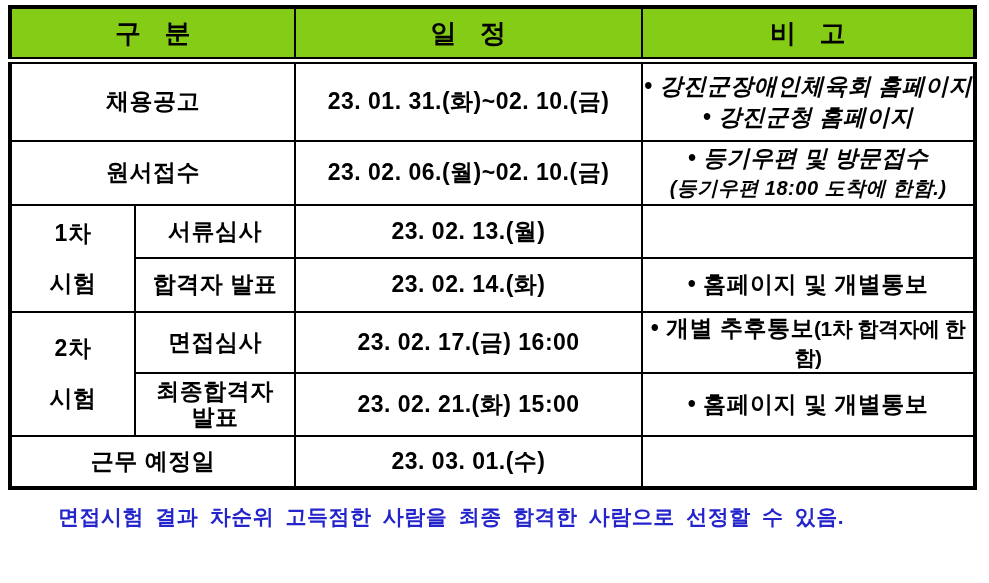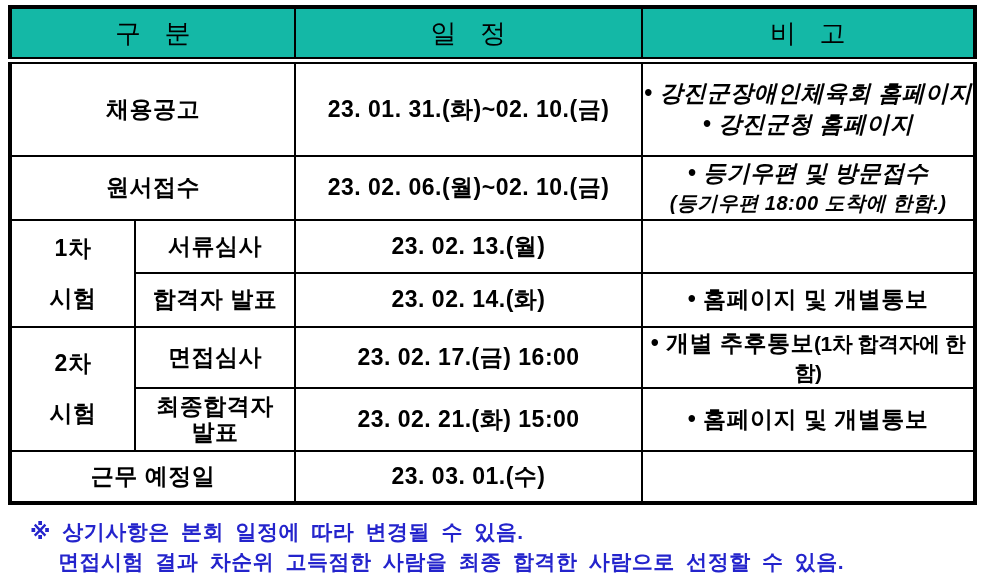--- a/index.html
+++ b/index.html
@@ -30,28 +30,28 @@
     vertical-align: middle;
     font-size: 23px;
     font-weight: 600;
     letter-spacing: 0.5px;
     overflow: hidden;
   }
   table.schedule-table {
     border: 4px solid #000000;
   }
   tr.header-row th {
-    background: #14b8a6;
+    background: #84cc16;
     border-bottom: 7px double #000000;
     font-size: 26px;
-    font-weight: 400;
+    font-weight: 700;
     white-space: pre;
     height: 48px;
   }
-  tr.r-announcement { height: 95px; }
+  tr.r-announcement { height: 80px; }
   tr.r-application  { height: 64px; }
   tr.r-doc-review   { height: 53px; }
   tr.r-pass1        { height: 54px; }
   tr.r-interview    { height: 47px; }
   tr.r-final        { height: 63px; }
   tr.r-work         { height: 52px; }
 
   td.note-cell {
     text-align: left;
     padding-left: 8px;
@@ -168,17 +168,16 @@
 
       <tr class="r-work">
         <td colspan="2">근무 예정일</td>
         <td>23. 03. 01.(수)</td>
         <td class="note-cell"></td>
       </tr>
     </tbody>
   </table>
 
   <div class="footnotes">
-    <div class="fn-line">※ 상기사항은 본회 일정에 따라 변경될 수 있음.</div>
     <div class="fn-line fn-indent">면접시험 결과 차순위 고득점한 사람을 최종 합격한 사람으로 선정할 수 있음.</div>
   </div>
 
 </div>
 
 </body></html>

